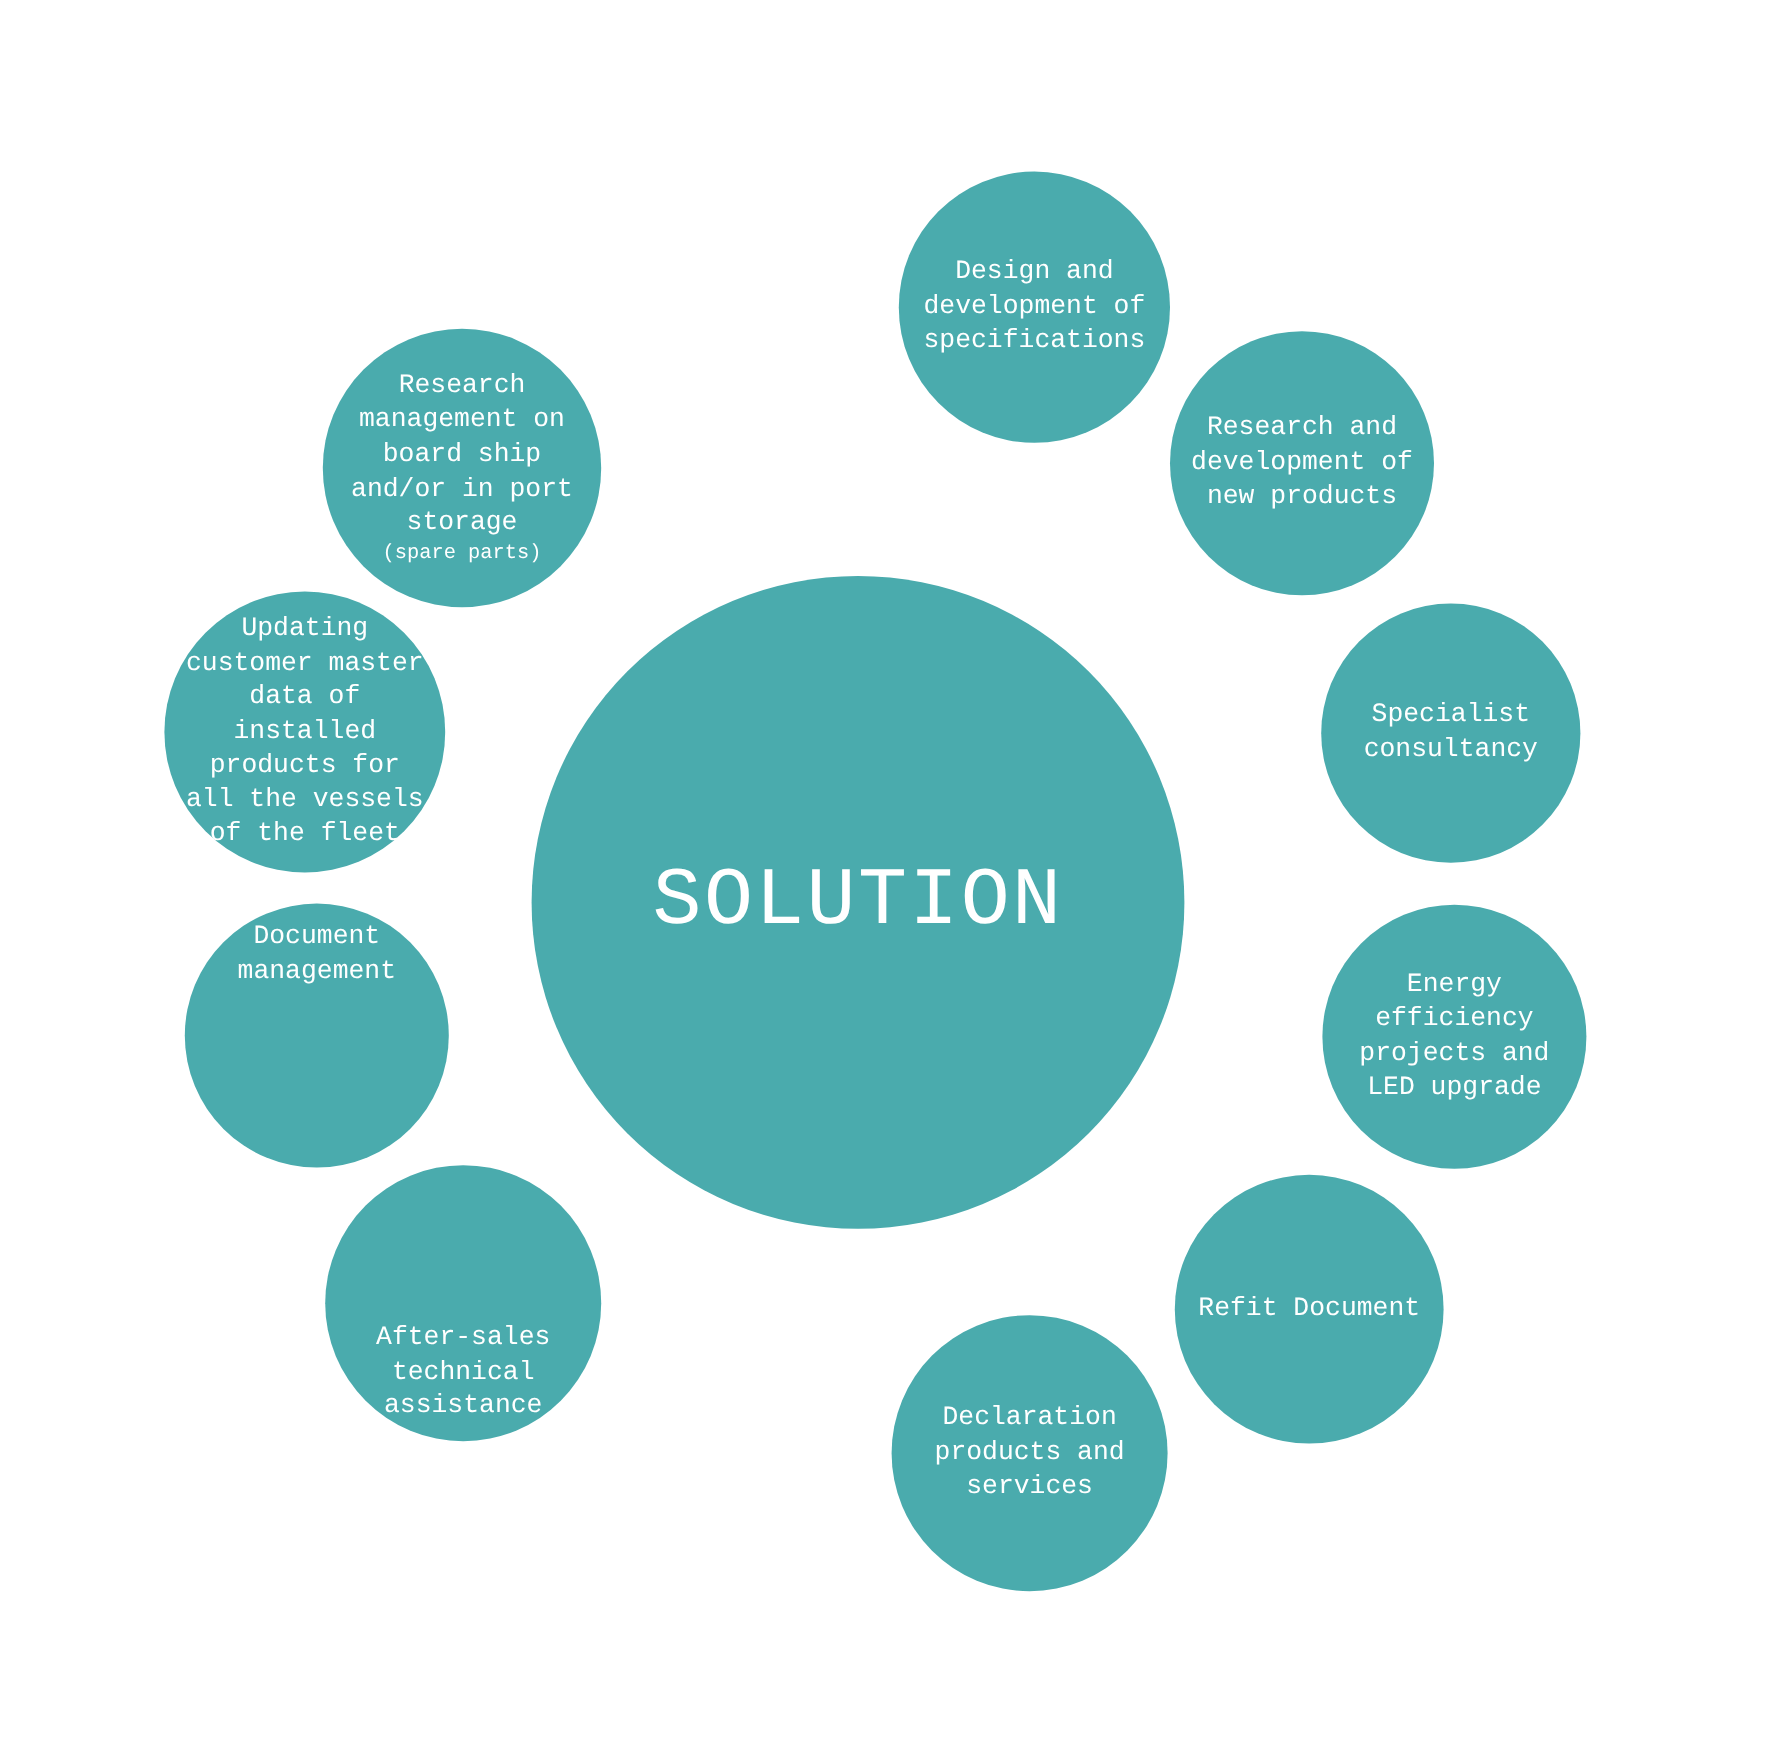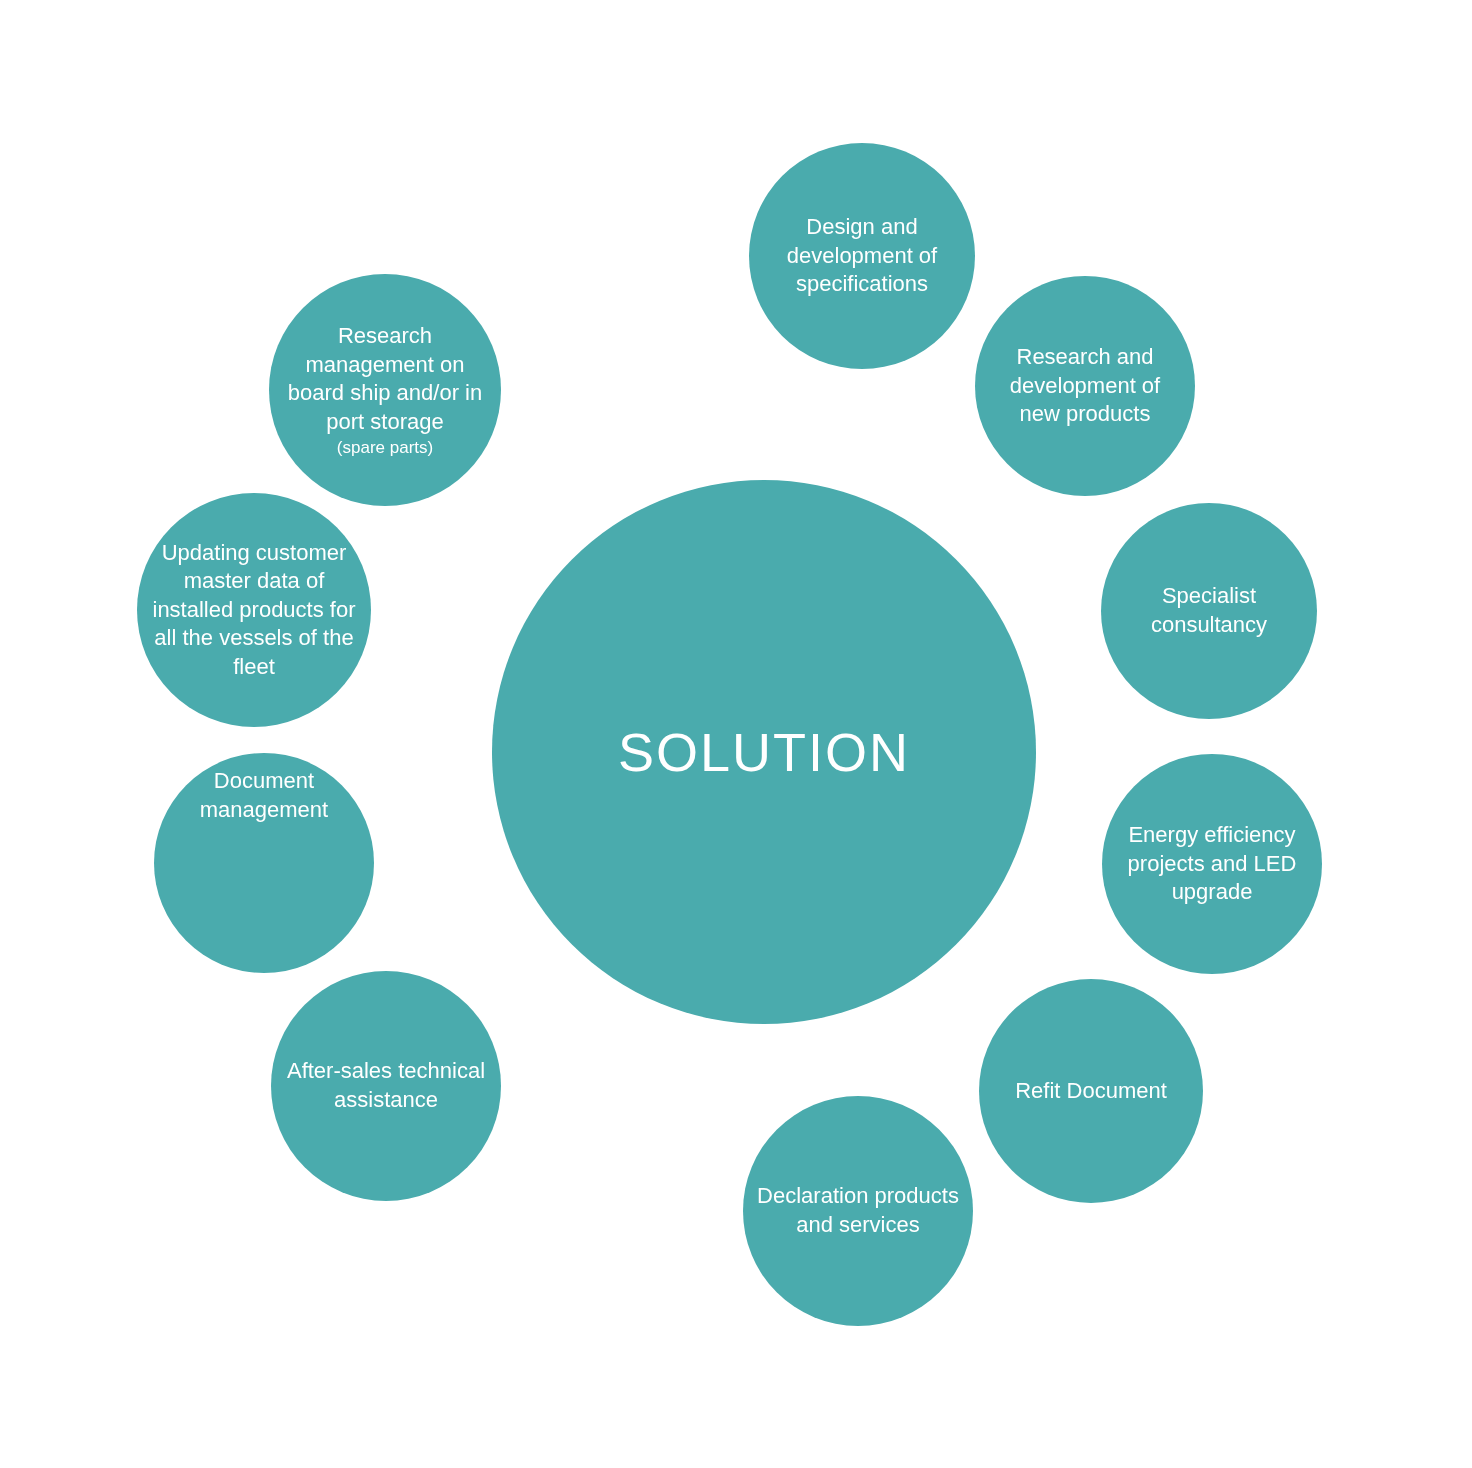--- a/index.html
+++ b/index.html
@@ -19,27 +19,28 @@
     position: absolute;
     border-radius: 50%;
     background: #4aabad;
     color: #ffffff;
     display: flex;
     flex-direction: column;
     align-items: center;
     justify-content: center;
     text-align: center;
     box-sizing: border-box;
+    font-family: Liberation Mono, monospace;
   }
   .center-circle {
-    left: 492px;
+    left: 443px;
     top: 480px;
     width: 544px;
     height: 544px;
-    font-size: 54px;
+    font-size: 68px;
     font-weight: 300;
     letter-spacing: 2px;
     line-height: 1.35;
   }
   .sat {
     padding: 14px;
   }
   .sat .main {
     display: block;
     font-size: 22px;
@@ -54,21 +55,21 @@
     margin-top: 0;
   }
   .sat .sub:empty { display: none; }
 
   .sat-0 { left: 749px;  top: 143px;  width: 226px; height: 226px; }
   .sat-1 { left: 975px;  top: 276px;  width: 220px; height: 220px; }
   .sat-2 { left: 1101px; top: 503px;  width: 216px; height: 216px; }
   .sat-3 { left: 1102px; top: 754px;  width: 220px; height: 220px; }
   .sat-4 { left: 979px;  top: 979px;  width: 224px; height: 224px; }
   .sat-5 { left: 743px;  top: 1096px; width: 230px; height: 230px; }
-  .sat-6 { left: 271px;  top: 971px;  width: 230px; height: 230px; }
+  .sat-6 { left: 271px;  top: 971px;  width: 230px; height: 230px; justify-content: flex-end; }
   .sat-7 { left: 154px;  top: 753px;  width: 220px; height: 220px; justify-content: space-between; }
   .sat-8 { left: 137px;  top: 493px;  width: 234px; height: 234px; }
   .sat-9 { left: 269px;  top: 274px;  width: 232px; height: 232px; }
 </style>
 </head>
 <body>
 
 <div class="canvas">
 
   <div class="circle center-circle">

